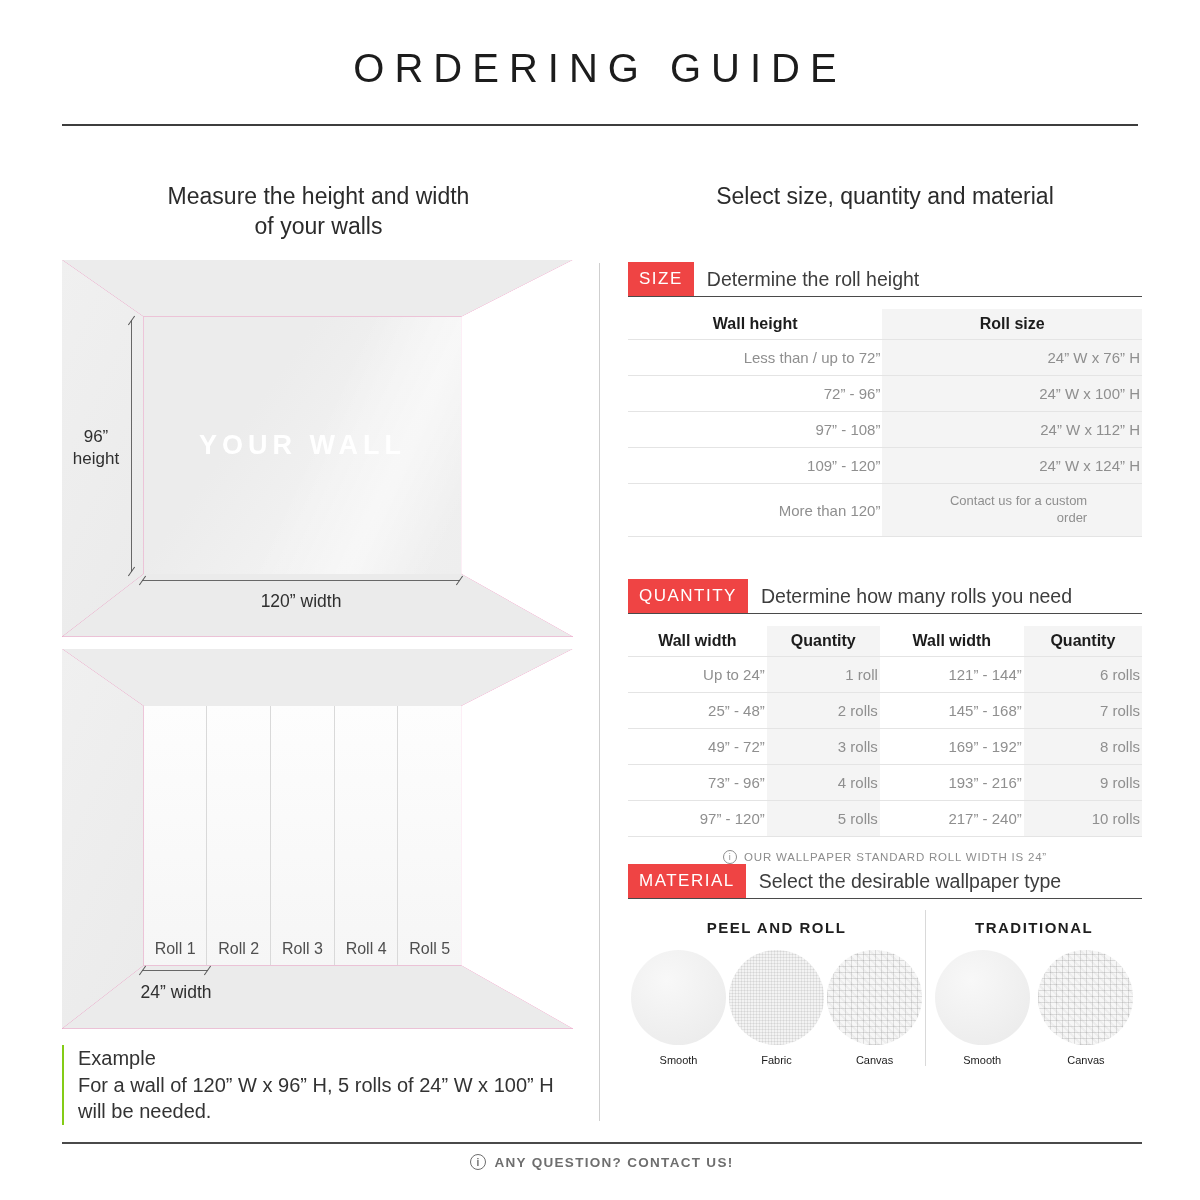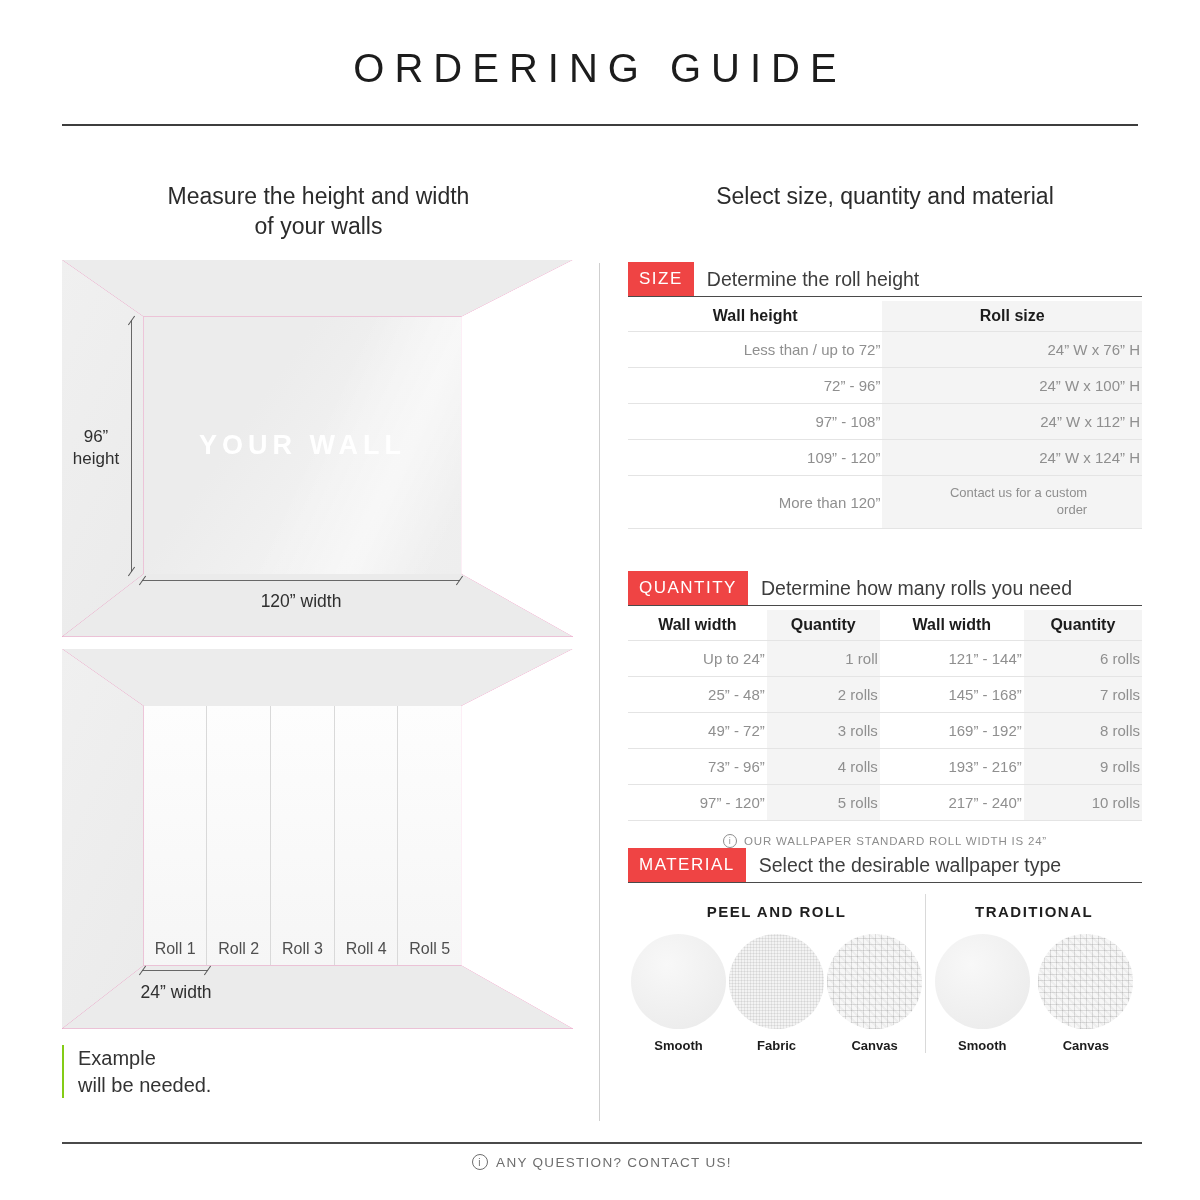--- a/index.html
+++ b/index.html
@@ -74,21 +74,21 @@
 
   
   .section-size { margin-top:51px; }
   .section-quantity { margin-top:42px; }
   .section-material { }
   .sec-head { display:flex; align-items:stretch; border-bottom:1px solid #4a4a4a; }
   .badge { background:#ef4444; color:#fff; font-size:17px; font-weight:500;
     letter-spacing:1.5px; padding:5px 11px; display:flex; align-items:center; }
   .sec-title { font-size:19.5px; color:#3d3d3d; padding:6px 0 5px 13px; display:flex; align-items:center; }
 
-  table { width:100%; border-collapse:collapse; margin-top:4px; }
+  table { width:100%; border-collapse:collapse; margin-top:12px; }
   th { font-size:16px; font-weight:700; color:#1c1c1c; padding:6px 2px; text-align:center; }
   td { font-size:15px; color:#8f8f8f; padding:9px 2px; text-align:right; }
   tr { border-bottom:1px solid #e4e4e4; }
   thead tr { border-bottom:1px solid #e4e4e4; }
   .shaded { background:#f4f4f4; }
   .cell-small { font-size:13px; line-height:1.3; display:block; width:150px; margin:0 auto; }
   .size-table col.c1 { width:49.5%; } .size-table col.c2 { width:50.5%; }
   .qty-table col.q1 { width:27%; } .qty-table col.q2 { width:22%; }
   .qty-table col.q3 { width:28%; } .qty-table col.q4 { width:23%; }
 
@@ -100,34 +100,34 @@
 
   
   .mat-groups { display:flex; margin-top:11px; }
   .group-ps { width:58%; border-right:1px solid #d9d9d9; }
   .group-tr { width:42%; }
   .group-name { text-align:center; font-size:15px; font-weight:700; letter-spacing:1.5px;
     color:#1e1e1e; margin-top:9px; }
   .swatches { display:flex; justify-content:space-evenly; margin-top:14px; }
   .swatch-wrap { text-align:center; }
   .swatch { width:95px; height:95px; border-radius:50%; margin:0 auto; }
-  .swatch-label { margin-top:9px; font-size:13px; font-weight:700; color:#1c1c1c; }
+  .swatch-label { margin-top:9px; font-size:11px; font-weight:400; color:#1c1c1c; }
   .tex-smooth { background:radial-gradient(circle at 38% 32%,#f8f8f8,#efefef 60%,#e9e9e9 100%); }
   .tex-fabric { background-color:#f3f3f3;
     background-image:repeating-linear-gradient(90deg,rgba(120,120,120,.13) 0 1px,transparent 1px 3px),
       repeating-linear-gradient(0deg,rgba(120,120,120,.13) 0 1px,transparent 1px 3px); }
   .tex-canvas { background-color:#f6f6f6;
     background-image:repeating-linear-gradient(90deg,rgba(110,110,110,.20) 0 1px,transparent 1px 6px),
       repeating-linear-gradient(0deg,rgba(110,110,110,.20) 0 1px,transparent 1px 6px),
       repeating-linear-gradient(45deg,rgba(130,130,130,.07) 0 2px,transparent 2px 6px); }
 
   
   .footer { position:absolute; left:62px; right:58px; top:1142px; border-top:2px solid #4a4a4a; }
   .footer-inner { margin-top:10px; display:flex; justify-content:center; align-items:center;
-    gap:8px; font-size:13.5px; letter-spacing:1.3px; color:#6e6e6e; }
+    gap:8px; font-size:13.5px; letter-spacing:1.3px; color:#6e6e6e;font-weight:bold; }
   .footer .info-icon { width:16px; height:16px; border-color:#6e6e6e; font-size:10px; flex-basis:16px; }
 </style>
 </head>
 <body>
 
 <div class="page-title">ORDERING GUIDE</div>
 <div class="title-rule"></div>
 
 <div class="content">
 
@@ -185,20 +185,21 @@
       </div>
       <div class="dim-h2">
         <span class="tick t-l"></span>
         <span class="tick t-r"></span>
       </div>
       <div class="dim-h2-label">24” width</div>
     </div>
 
     <div class="example">
       <div>Example</div>
+      <div>For a wall of 120” W x 96” H, 5 rolls of 24” W x 100” H</div>
       <div>will be needed.</div>
     </div>
   </div>
 
   <div class="vdivider"></div>
 
   <div class="col-right">
     <div class="col-heading">Select size, quantity and material</div>
 
     <div class="section-size">

